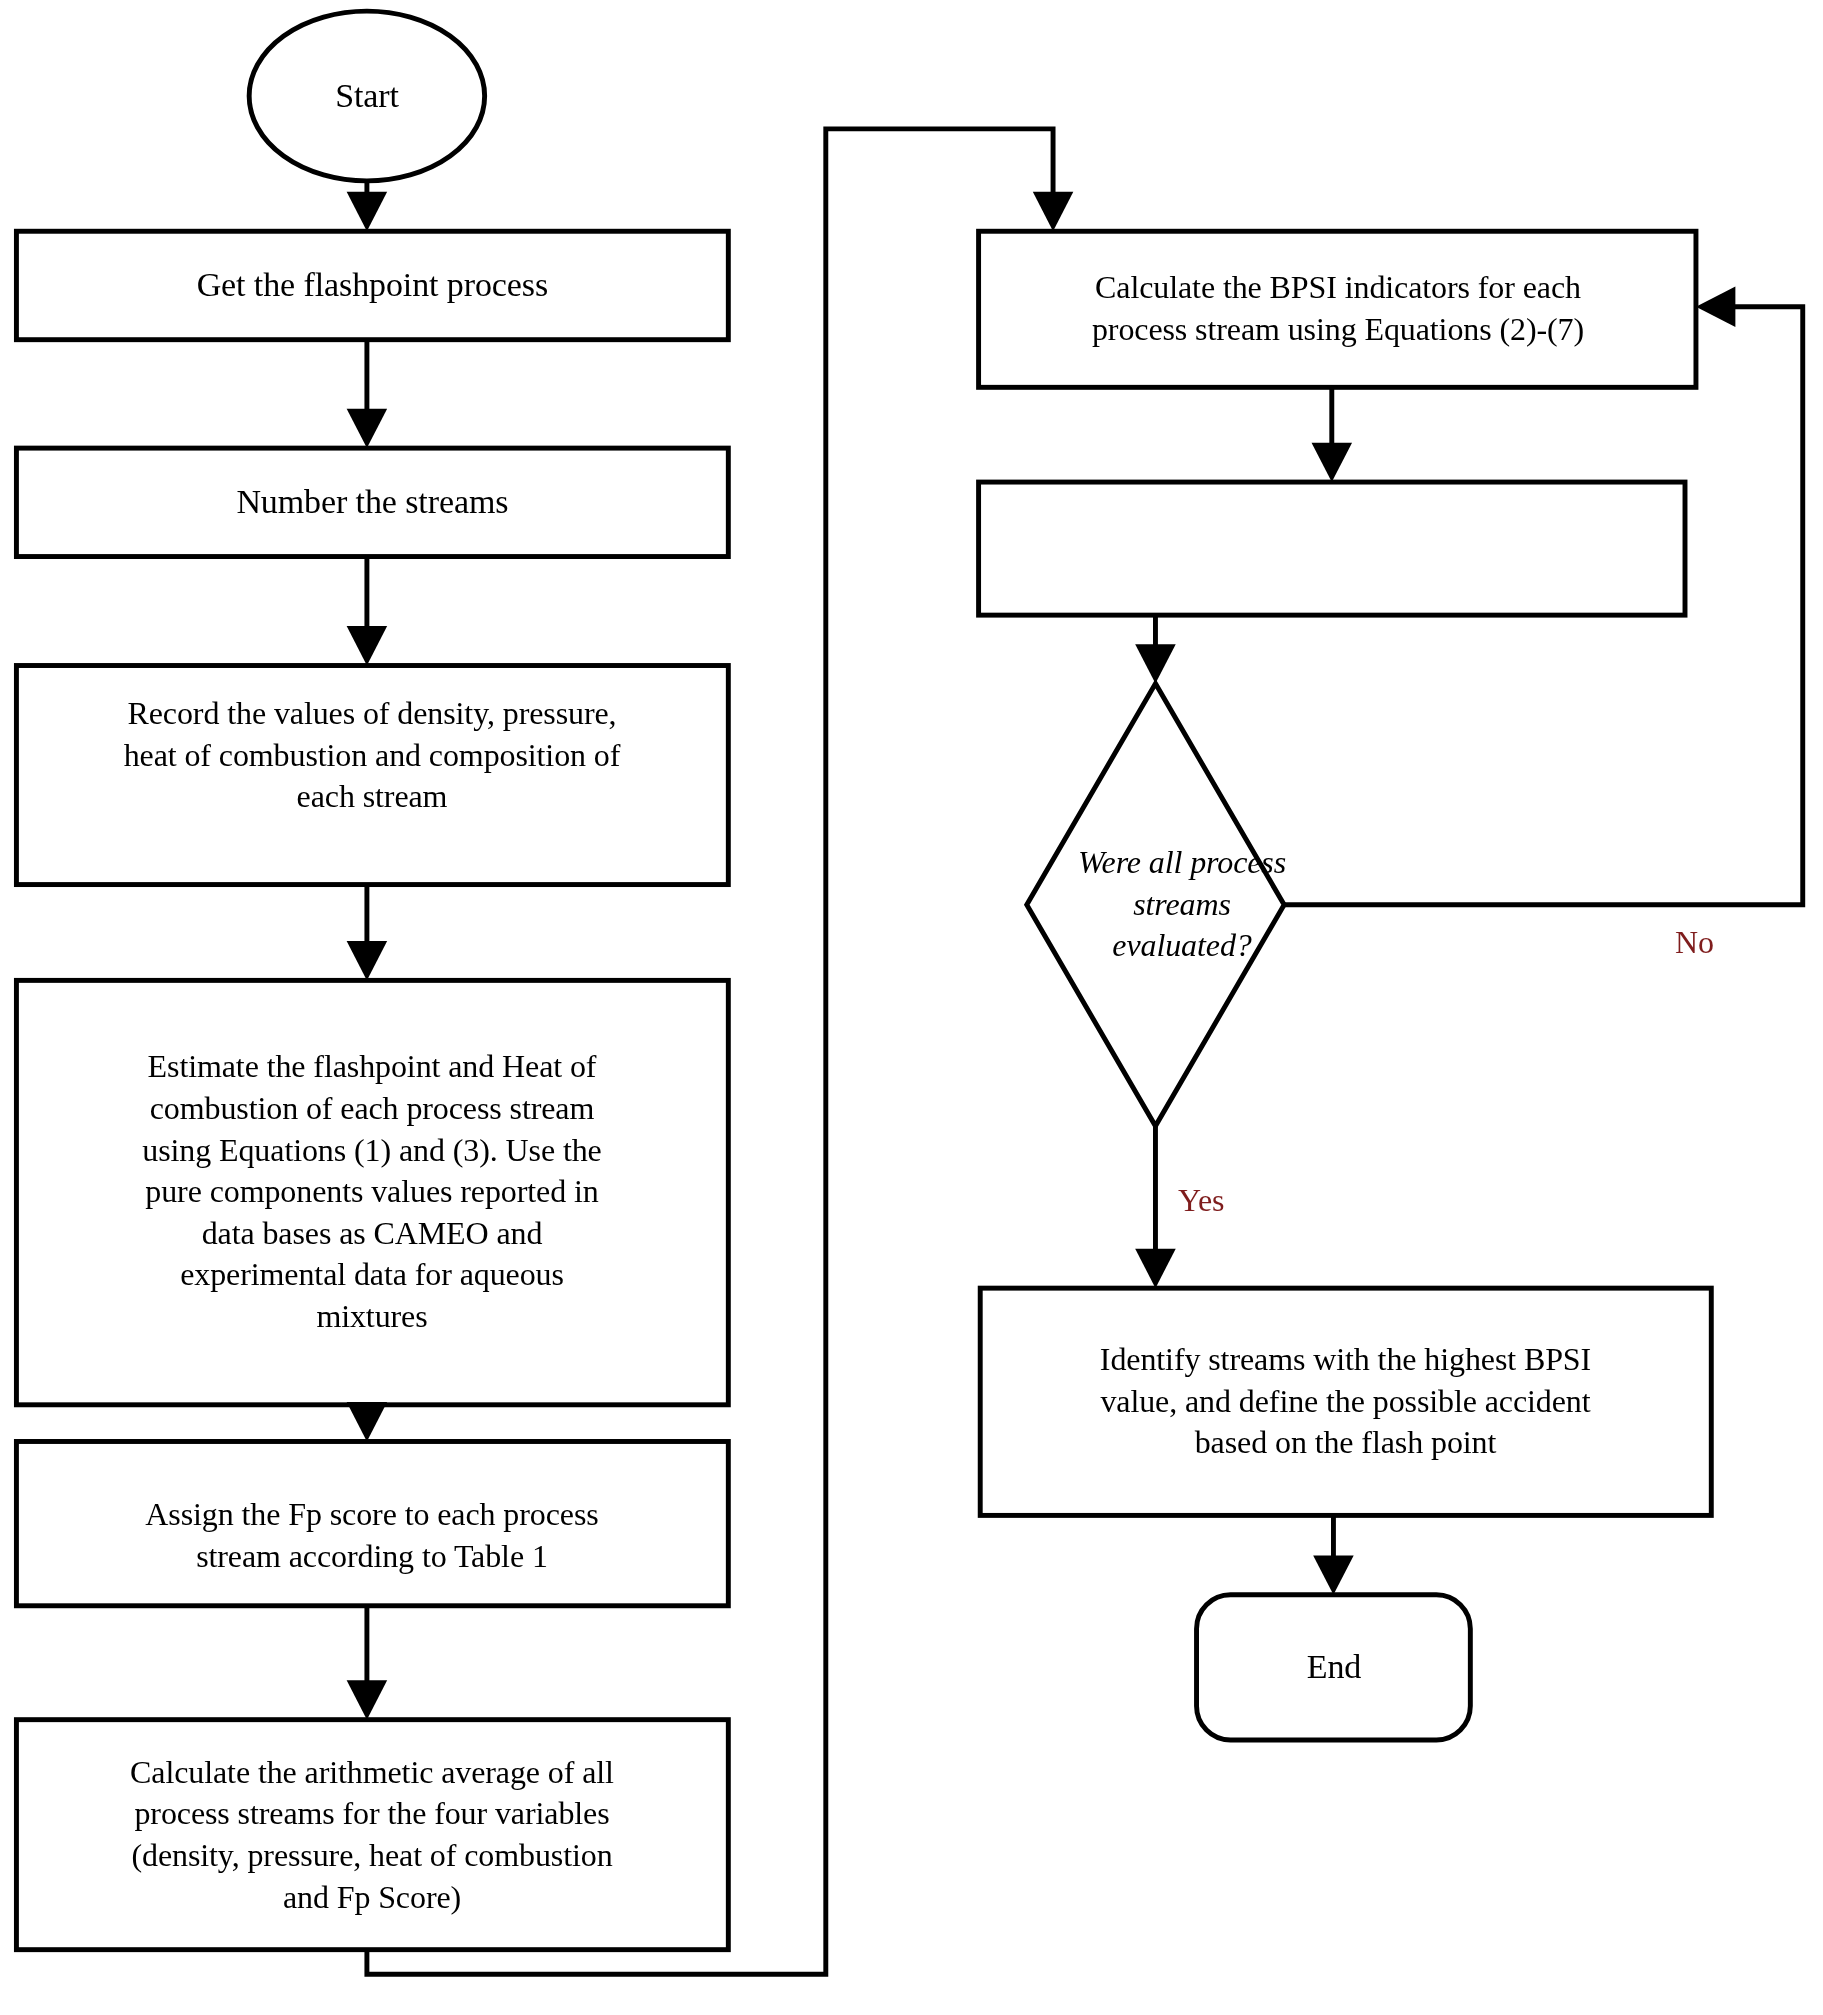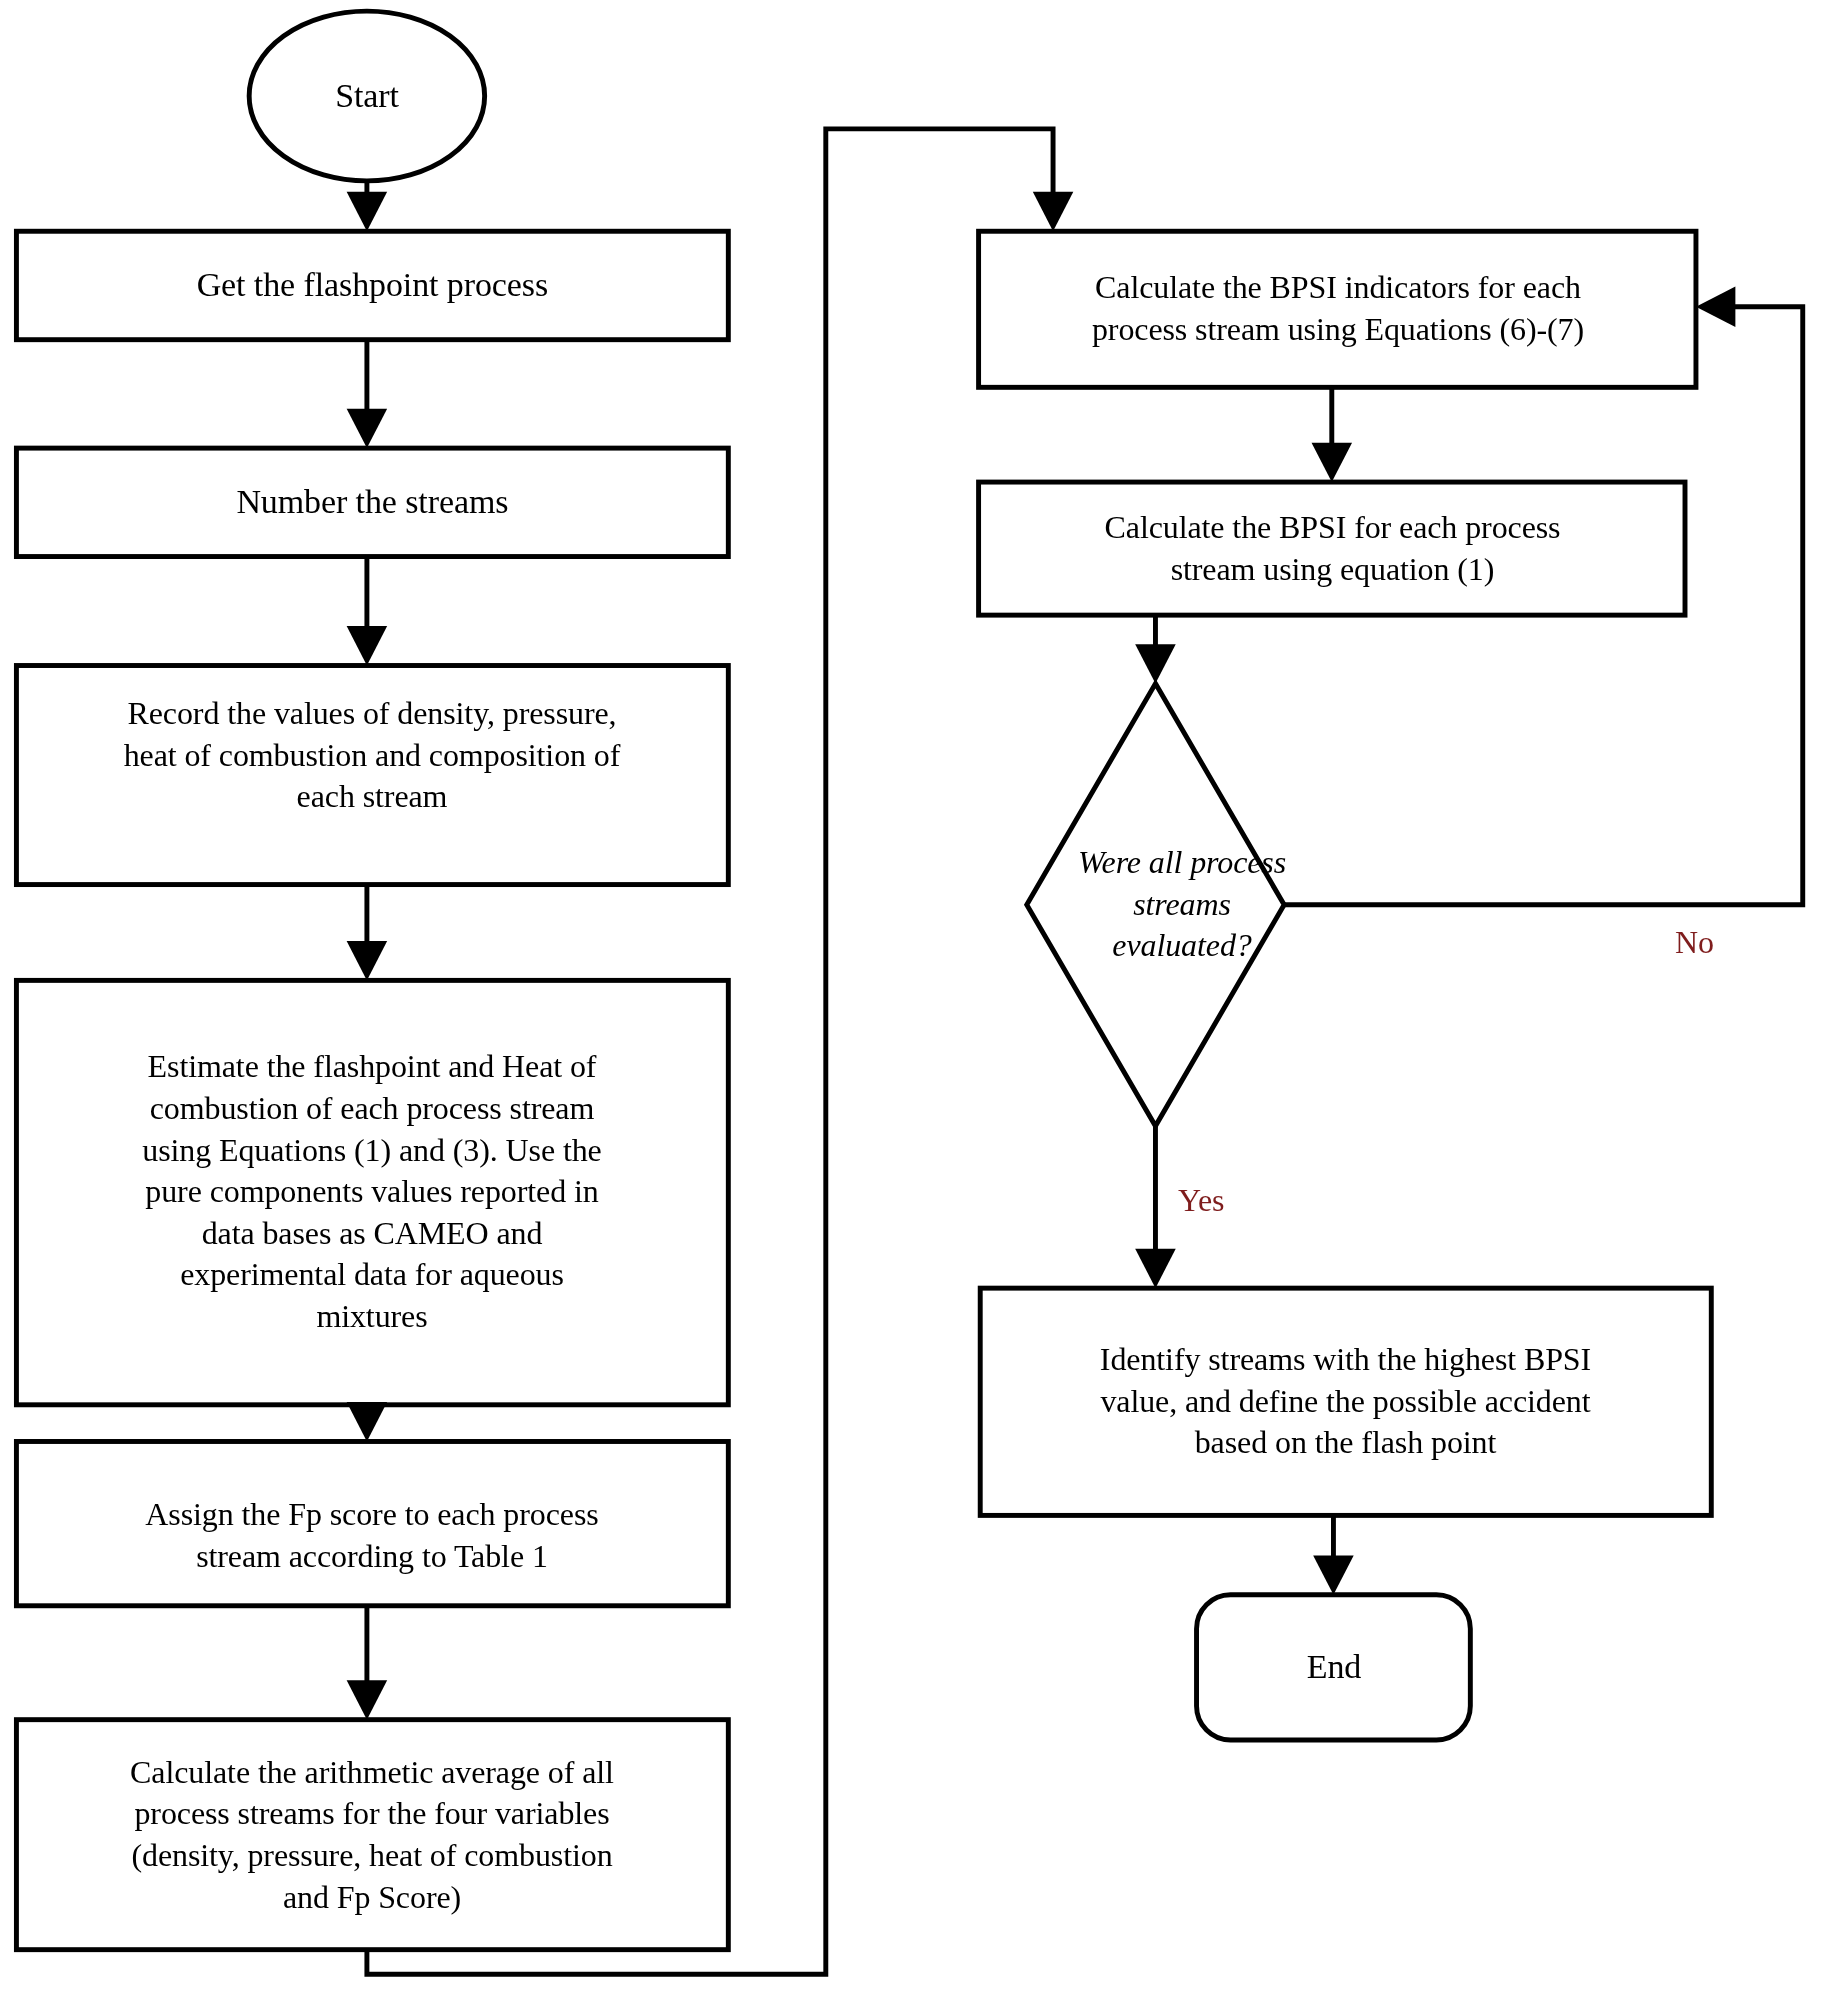--- a/index.html
+++ b/index.html
@@ -172,24 +172,22 @@
 
   <div class="node-text" style="left:27px; top:1454px; width:690px; height:164px;">Assign the Fp score to each process
 stream according to Table 1</div>
 
   <div class="node-text" style="left:27px; top:1720px; width:690px; height:230px;">Calculate the arithmetic average of all
 process streams for the four variables
 (density, pressure, heat of combustion
 and Fp Score)</div>
 
   <div class="node-text" style="left:989px; top:231px; width:698px; height:156px;">Calculate the BPSI indicators for each
-process stream using Equations (6)-(7)</div>
-
-  <div class="node-text" style="left:989px; top:482px; width:687px; height:133px;">Calculate the BPSI for each process
-stream using equation (1)</div>
+process stream using Equations (2)-(7)</div>
+
 
   <div class="node-text" style="left:1064px; top:784px; width:236px; height:241px;font-style:italic;">Were all process
 streams
 evaluated?</div>
 
   <div class="node-text" style="left:990px; top:1288px; width:711px; height:227px;">Identify streams with the highest BPSI
 value, and define the possible accident
 based on the flash point</div>
 
   <div class="node-text" style="left:1197px; top:1595px; width:274px; height:145px; font-size:34px;">End</div>

